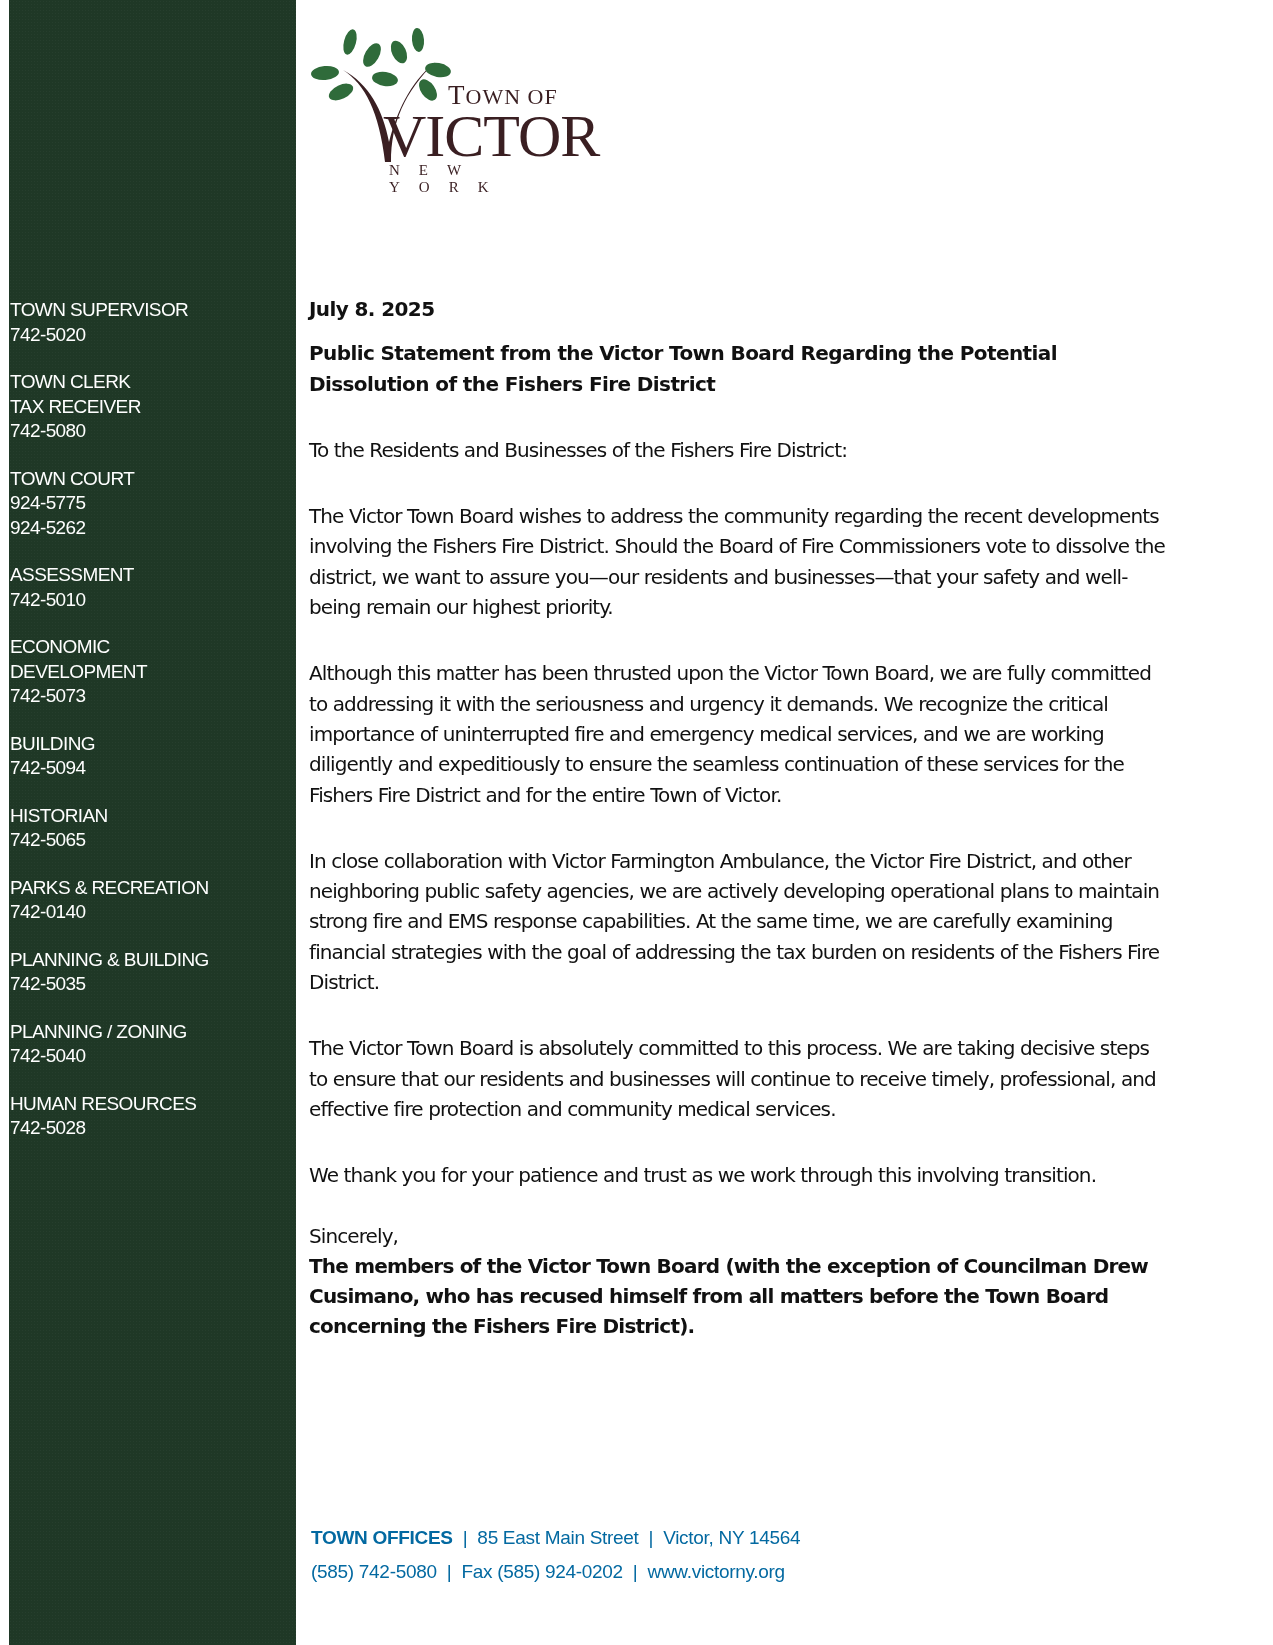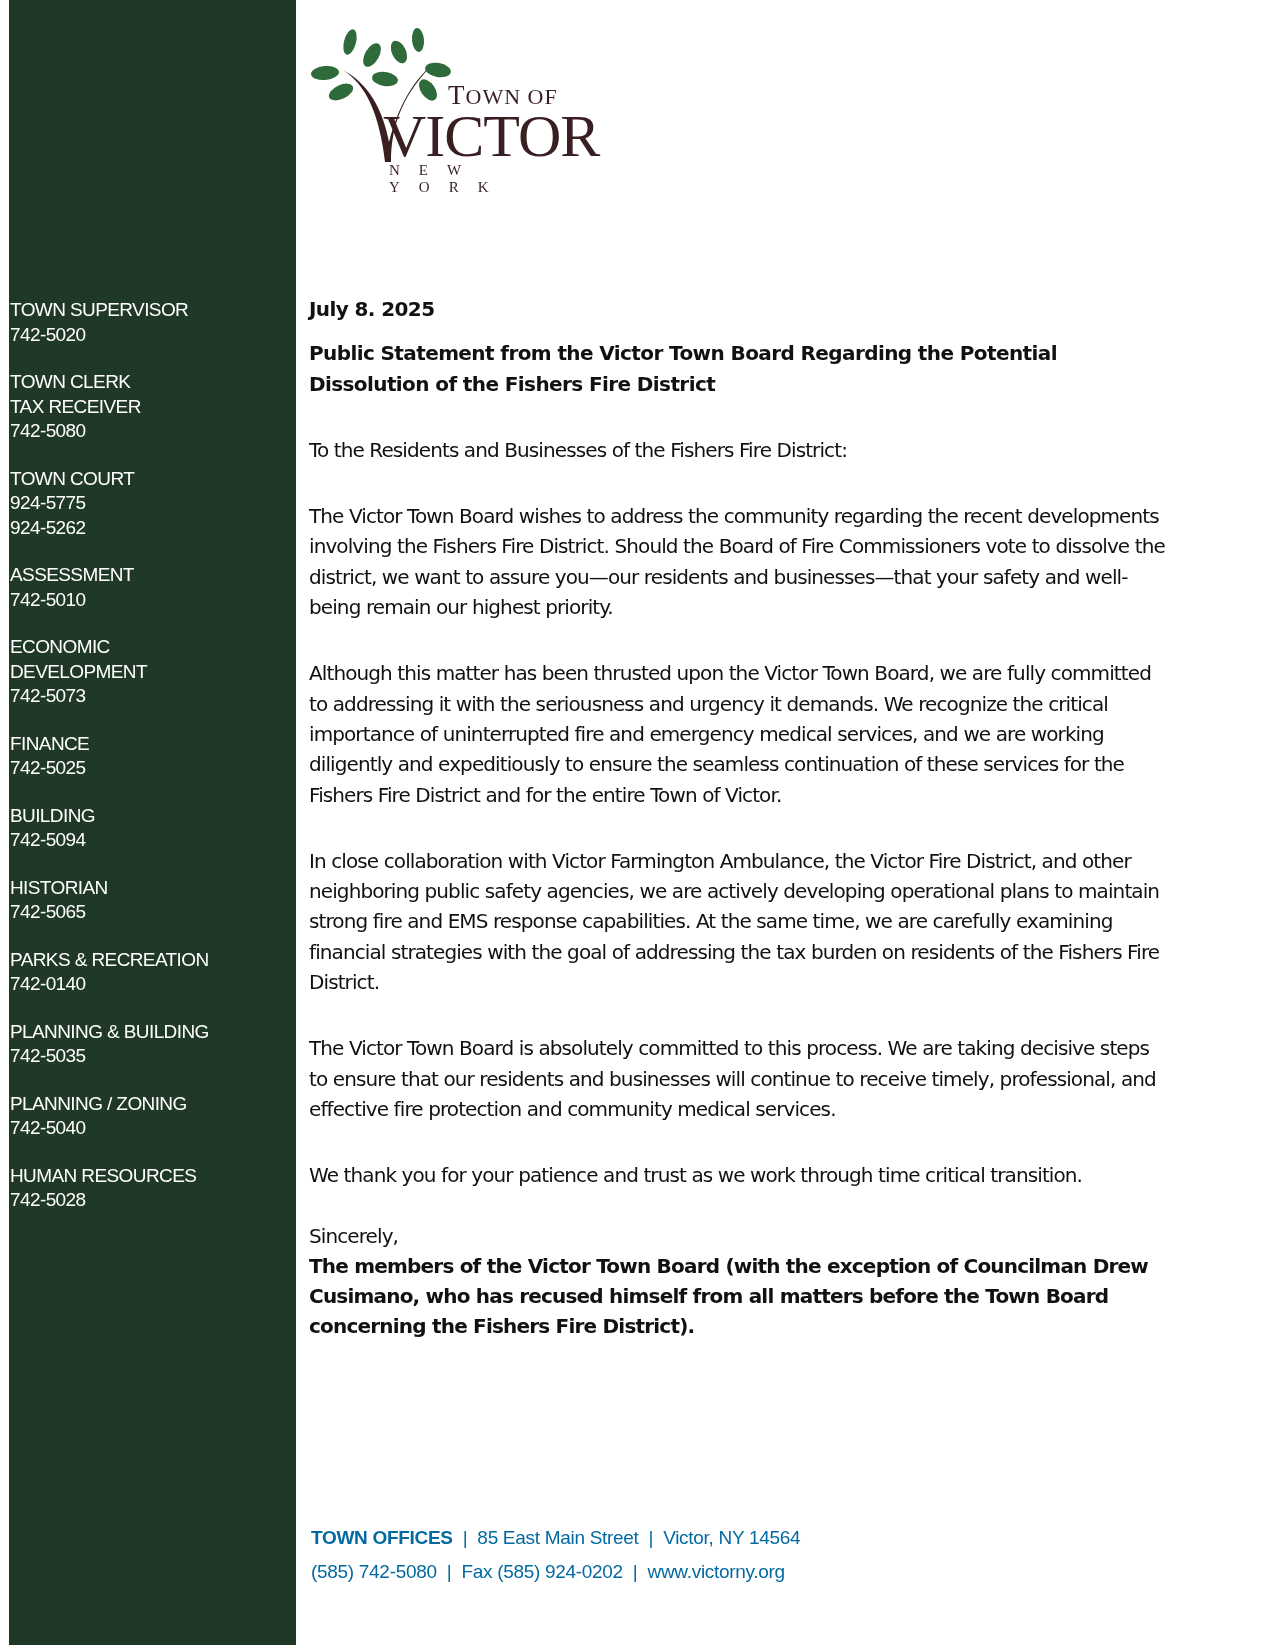--- a/index.html
+++ b/index.html
@@ -82,24 +82,20 @@
     <div class="dept">
       <span class="dept-name">ASSESSMENT</span>
       <span class="dept-phone">742-5010</span>
     </div>
     <div class="dept">
       <span class="dept-name">ECONOMIC</span>
       <span class="dept-name">DEVELOPMENT</span>
       <span class="dept-phone">742-5073</span>
     </div>
     <div class="dept">
-      <span class="dept-name">FINANCE</span>
-      <span class="dept-phone">742-5025</span>
-    </div>
-    <div class="dept">
       <span class="dept-name">BUILDING</span>
       <span class="dept-phone">742-5094</span>
     </div>
     <div class="dept">
       <span class="dept-name">HISTORIAN</span>
       <span class="dept-phone">742-5065</span>
     </div>
     <div class="dept">
       <span class="dept-name">PARKS &amp; RECREATION</span>
       <span class="dept-phone">742-0140</span>
@@ -145,21 +141,21 @@
   <div class="date">July 8. 2025</div>
   <div class="subject">
     <div>Public Statement from the Victor Town Board Regarding the Potential</div>
     <div>Dissolution of the Fishers Fire District</div>
   </div>
   <p>To the Residents and Businesses of the Fishers Fire District:</p>
   <p>The Victor Town Board wishes to address the community regarding the recent developments involving the Fishers Fire District. Should the Board of Fire Commissioners vote to dissolve the district, we want to assure you—our residents and businesses—that your safety and well-being remain our highest priority.</p>
   <p>Although this matter has been thrusted upon the Victor Town Board, we are fully committed to addressing it with the seriousness and urgency it demands. We recognize the critical importance of uninterrupted fire and emergency medical services, and we are working diligently and expeditiously to ensure the seamless continuation of these services for the Fishers Fire District and for the entire Town of Victor.</p>
   <p>In close collaboration with Victor Farmington Ambulance, the Victor Fire District, and other neighboring public safety agencies, we are actively developing operational plans to maintain strong fire and EMS response capabilities. At the same time, we are carefully examining financial strategies with the goal of addressing the tax burden on residents of the Fishers Fire District.</p>
   <p>The Victor Town Board is absolutely committed to this process. We are taking decisive steps to ensure that our residents and businesses will continue to receive timely, professional, and effective fire protection and community medical services.</p>
-  <p>We thank you for your patience and trust as we work through time critical transition.</p>
+  <p>We thank you for your patience and trust as we work through this involving transition.</p>
   <div class="closing">Sincerely,</div>
   <div class="signature">The members of the Victor Town Board (with the exception of Councilman Drew Cusimano, who has recused himself from all matters before the Town Board concerning the Fishers Fire District).</div>
 </div>
 
 <div class="footer">
   <div>
     <span class="bold">TOWN OFFICES</span><span class="sep">|</span><span>85 East Main Street</span><span class="sep">|</span><span>Victor, NY 14564</span>
   </div>
   <div>
     <span>(585) 742-5080</span><span class="sep">|</span><span>Fax (585) 924-0202</span><span class="sep">|</span><span>www.victorny.org</span>

